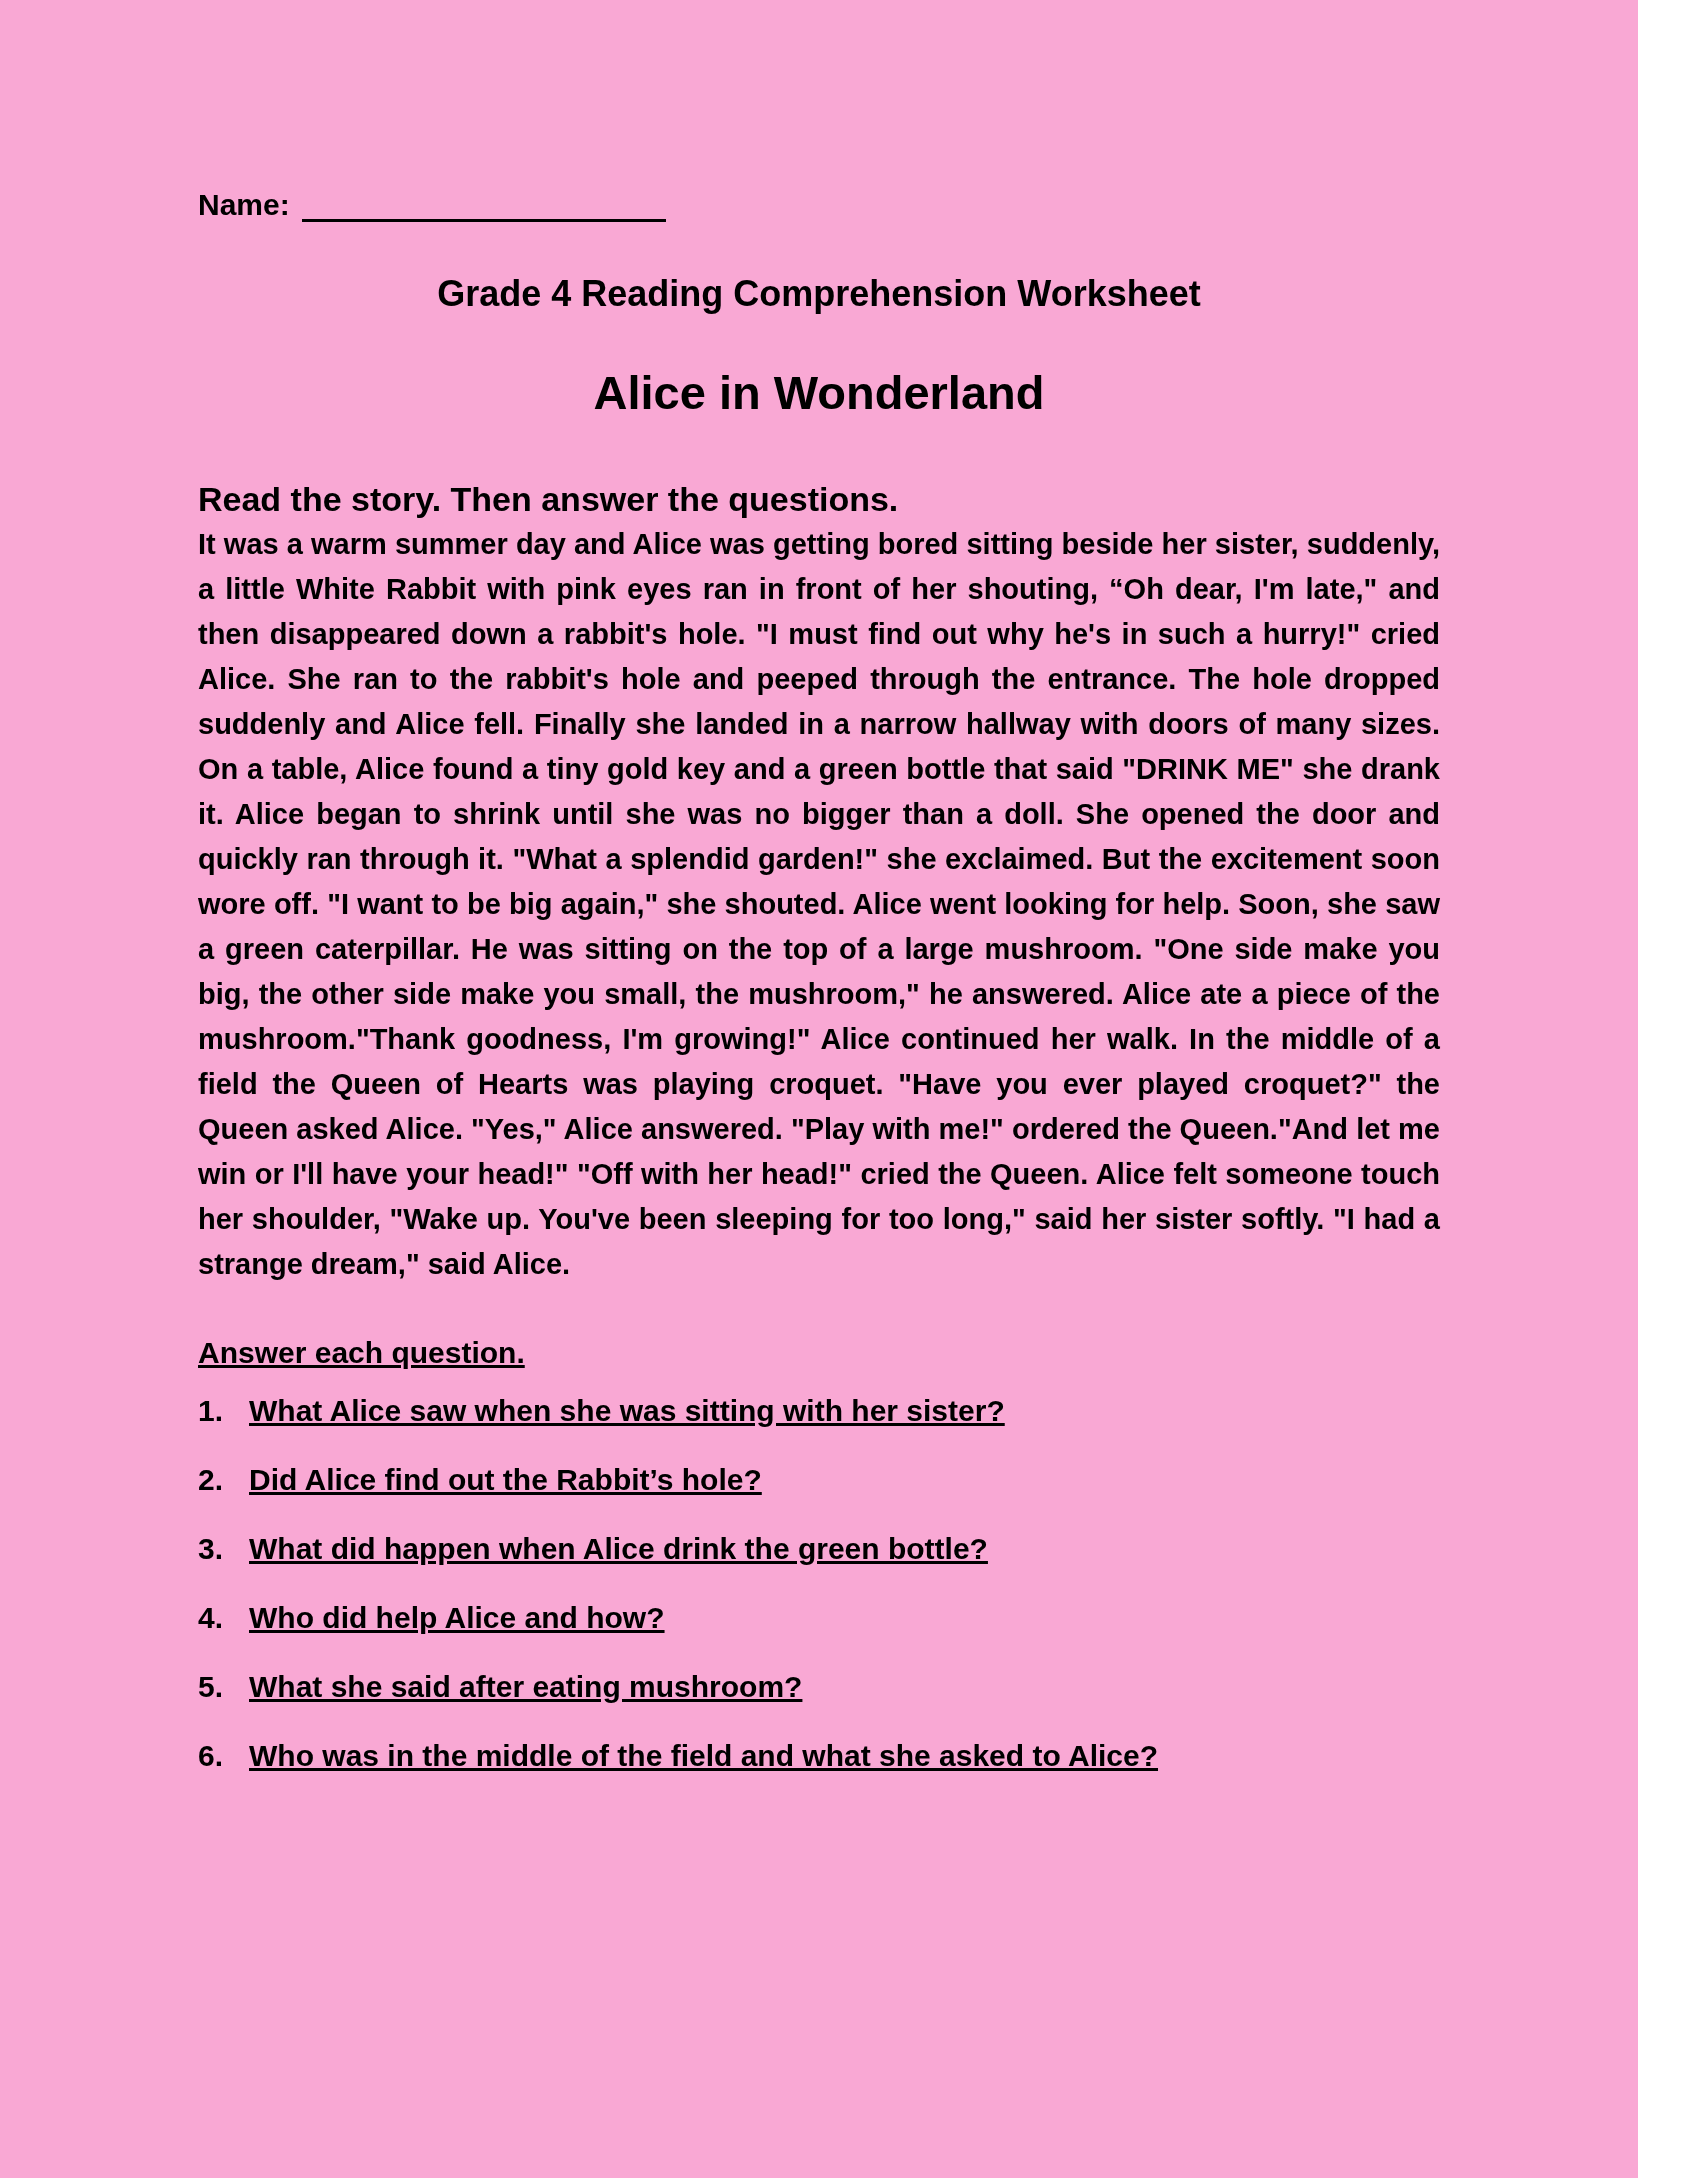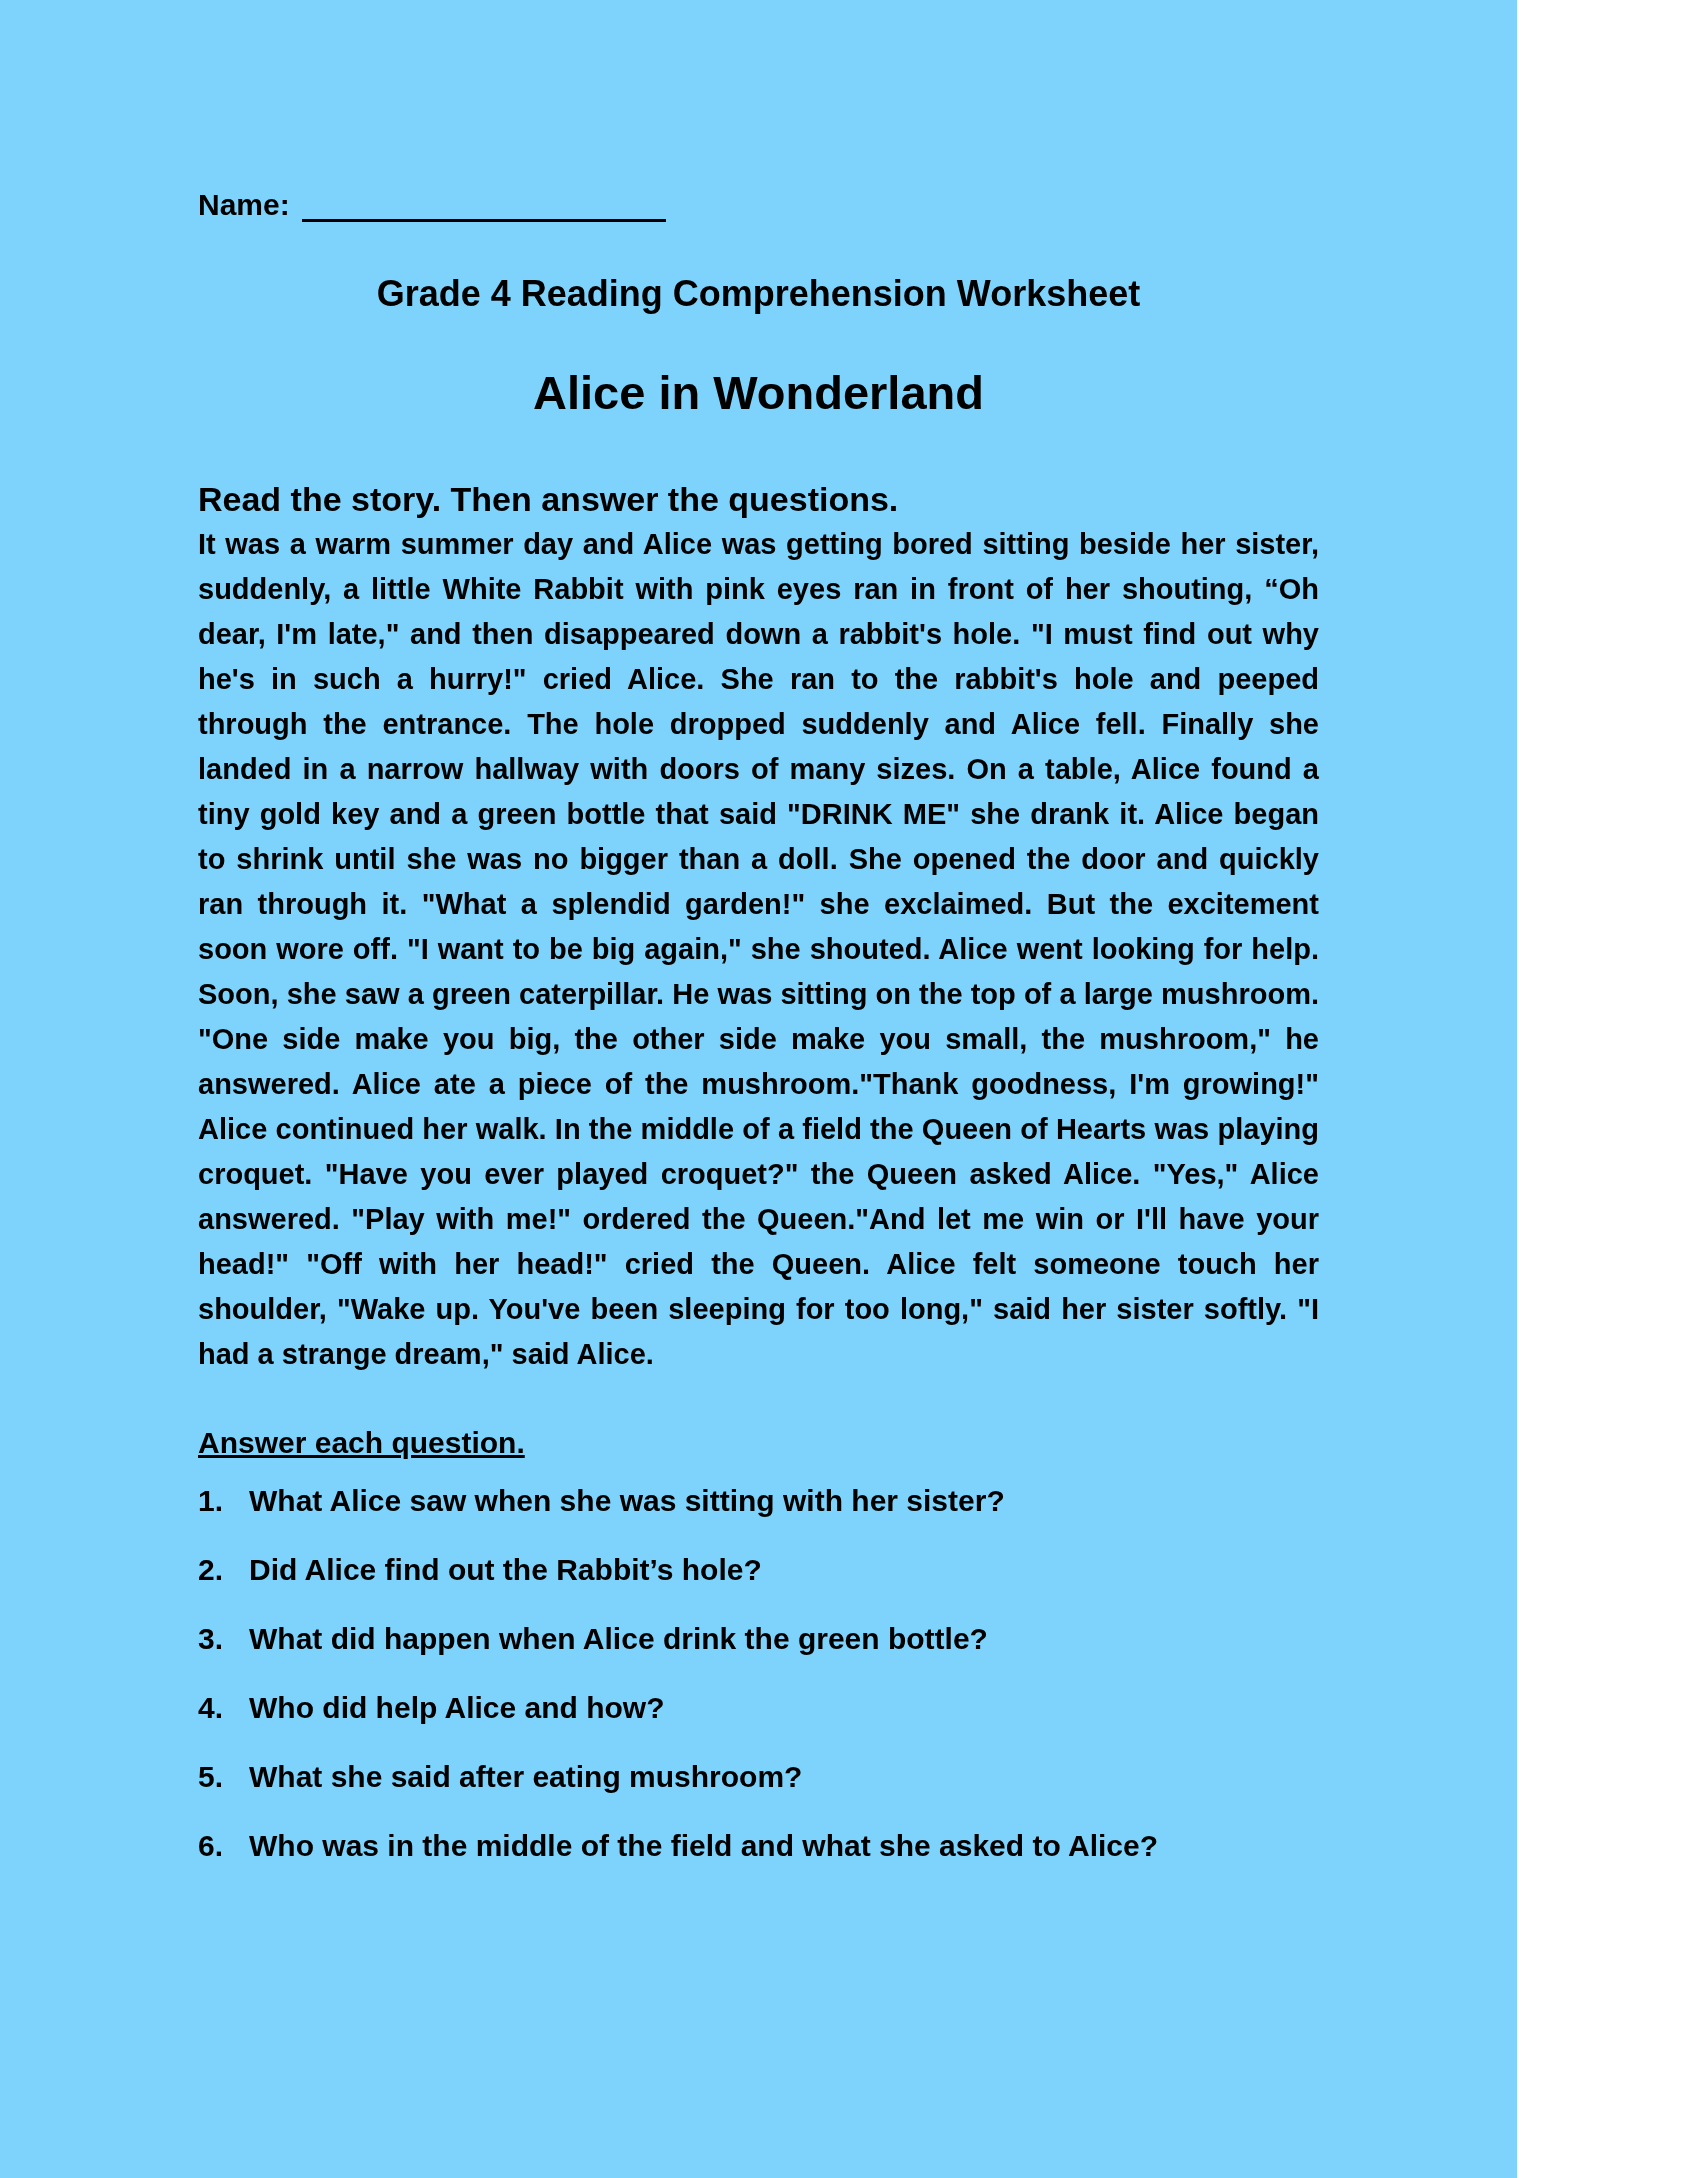--- a/index.html
+++ b/index.html
@@ -2,25 +2,25 @@
 <html><head>
 <meta charset="utf-8">
 <style>
   html, body {
     margin: 0;
     padding: 0;
     background: #ffffff;
   }
   .page {
     position: relative;
-    width: 1517px;
+    width: 1638px;
     height: 2178px;
     box-sizing: border-box;
     padding: 188px 198px 8px 198px;
-    background: #7dd3fc;
+    background: #f9a8d4;
     color: #000000;
     font-family: "Liberation Sans", sans-serif;
     font-weight: bold;
     overflow: hidden;
   }
   .header-row {
     display: flex;
     justify-content: space-between;
     align-items: flex-end;
     font-size: 30px;
@@ -70,20 +70,21 @@
     font-size: 30px;
     line-height: 42px;
     margin-bottom: 27px;
   }
   .qnum {
     flex: 0 0 51px;
     width: 51px;
   }
   .qtext {
     flex: 1;
+    text-decoration: underline;
   }
   .footer {
     text-align: center;
     font-size: 22px;
     margin-top: 24px;
   }
   .footer a {
     color: #0000ff;
     text-decoration: underline;
   }

